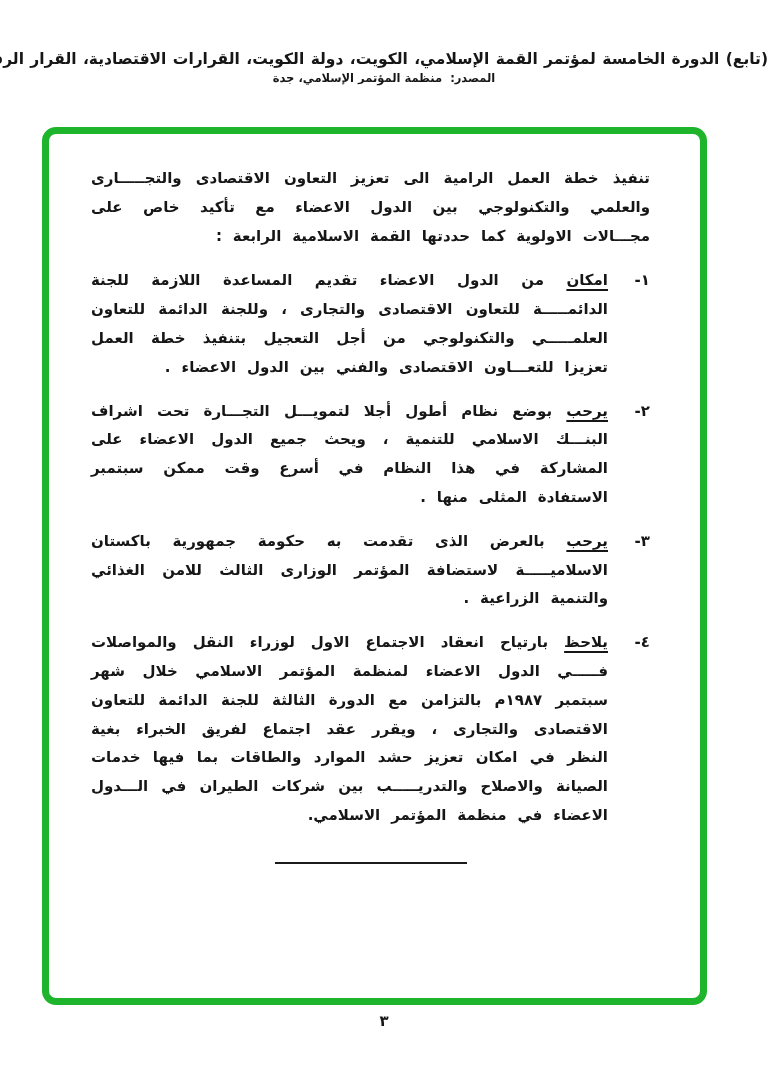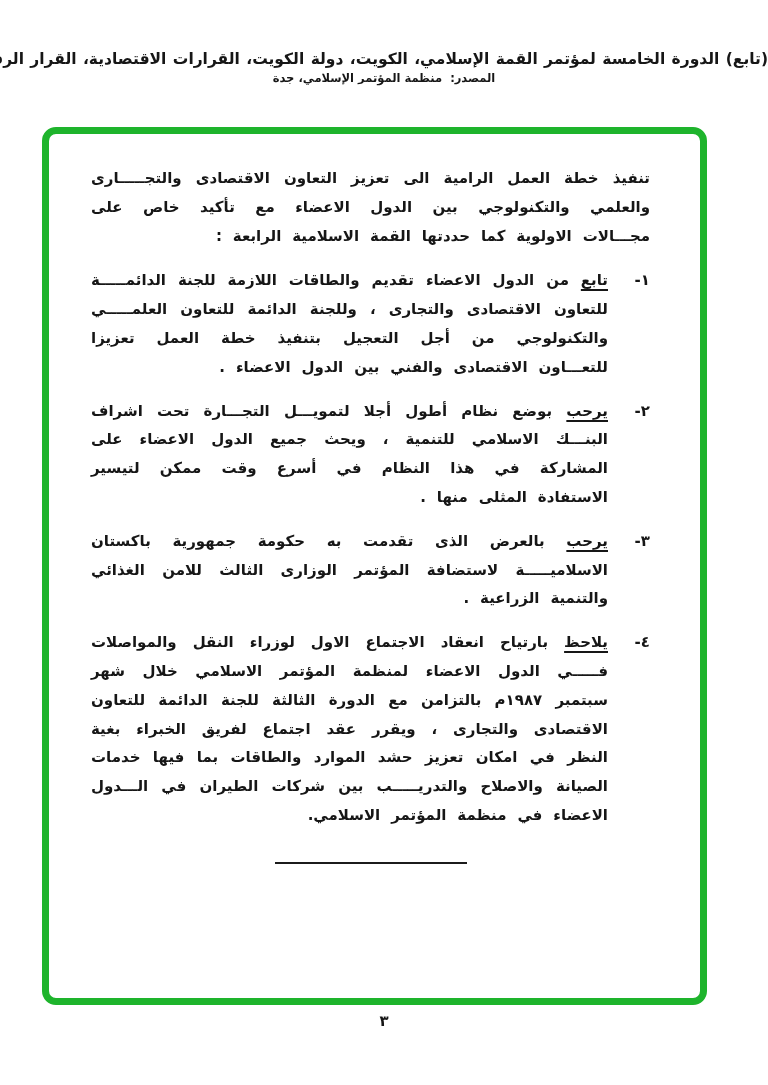--- a/index.html
+++ b/index.html
@@ -103,26 +103,26 @@
     <div class="doc-title">(تابع) الدورة الخامسة لمؤتمر القمة الإسلامي، الكويت، دولة الكويت، القرارات الاقتصادية، القرار الرقم ٥/٣-أق (ق.أ)</div>
     <div class="doc-source">المصدر:&nbsp; منظمة المؤتمر الإسلامي، جدة</div>
   </div>
 
   <div class="green-box">
 
     <p class="intro-par">تنفيذ خطة العمل الرامية الى تعزيز التعاون الاقتصادى والتجـــــارى والعلمي والتكنولوجي بين الدول الاعضاء مع تأكيد خاص على مجـــالات الاولوية كما حددتها القمة الاسلامية الرابعة :</p>
 
     <div class="res-item">
       <span class="res-num">١-</span>
-      <p class="res-text"><span class="lead-word">تابع</span> <span>من الدول الاعضاء تقديم والطاقات اللازمة للجنة الدائمـــــة للتعاون الاقتصادى والتجارى ، وللجنة الدائمة للتعاون العلمـــــي والتكنولوجي من أجل التعجيل بتنفيذ خطة العمل تعزيزا للتعـــاون الاقتصادى والفني بين الدول الاعضاء .</span></p>
+      <p class="res-text"><span class="lead-word">امكان</span> <span>من الدول الاعضاء تقديم المساعدة اللازمة للجنة الدائمـــــة للتعاون الاقتصادى والتجارى ، وللجنة الدائمة للتعاون العلمـــــي والتكنولوجي من أجل التعجيل بتنفيذ خطة العمل تعزيزا للتعـــاون الاقتصادى والفني بين الدول الاعضاء .</span></p>
     </div>
 
     <div class="res-item">
       <span class="res-num">٢-</span>
-      <p class="res-text"><span class="lead-word">يرحب</span> <span>بوضع نظام أطول أجلا لتمويـــل التجـــارة تحت اشراف البنـــك الاسلامي للتنمية ، ويحث جميع الدول الاعضاء على المشاركة في هذا النظام في أسرع وقت ممكن لتيسير الاستفادة المثلى منها .</span></p>
+      <p class="res-text"><span class="lead-word">يرحب</span> <span>بوضع نظام أطول أجلا لتمويـــل التجـــارة تحت اشراف البنـــك الاسلامي للتنمية ، ويحث جميع الدول الاعضاء على المشاركة في هذا النظام في أسرع وقت ممكن سبتمبر الاستفادة المثلى منها .</span></p>
     </div>
 
     <div class="res-item">
       <span class="res-num">٣-</span>
       <p class="res-text"><span class="lead-word">يرحب</span> <span>بالعرض الذى تقدمت به حكومة جمهورية باكستان الاسلاميـــــة لاستضافة المؤتمر الوزارى الثالث للامن الغذائي والتنمية الزراعية .</span></p>
     </div>
 
     <div class="res-item">
       <span class="res-num">٤-</span>
       <p class="res-text"><span class="lead-word">يلاحظ</span> <span>بارتياح انعقاد الاجتماع الاول لوزراء النقل والمواصلات فـــــي الدول الاعضاء لمنظمة المؤتمر الاسلامي خلال شهر سبتمبر ١٩٨٧م بالتزامن مع الدورة الثالثة للجنة الدائمة للتعاون الاقتصادى والتجارى ، ويقرر عقد اجتماع لفريق الخبراء بغية النظر في امكان تعزيز حشد الموارد والطاقات بما فيها خدمات الصيانة والاصلاح والتدريـــــب بين شركات الطيران في الـــدول الاعضاء في منظمة المؤتمر الاسلامي.</span></p>

